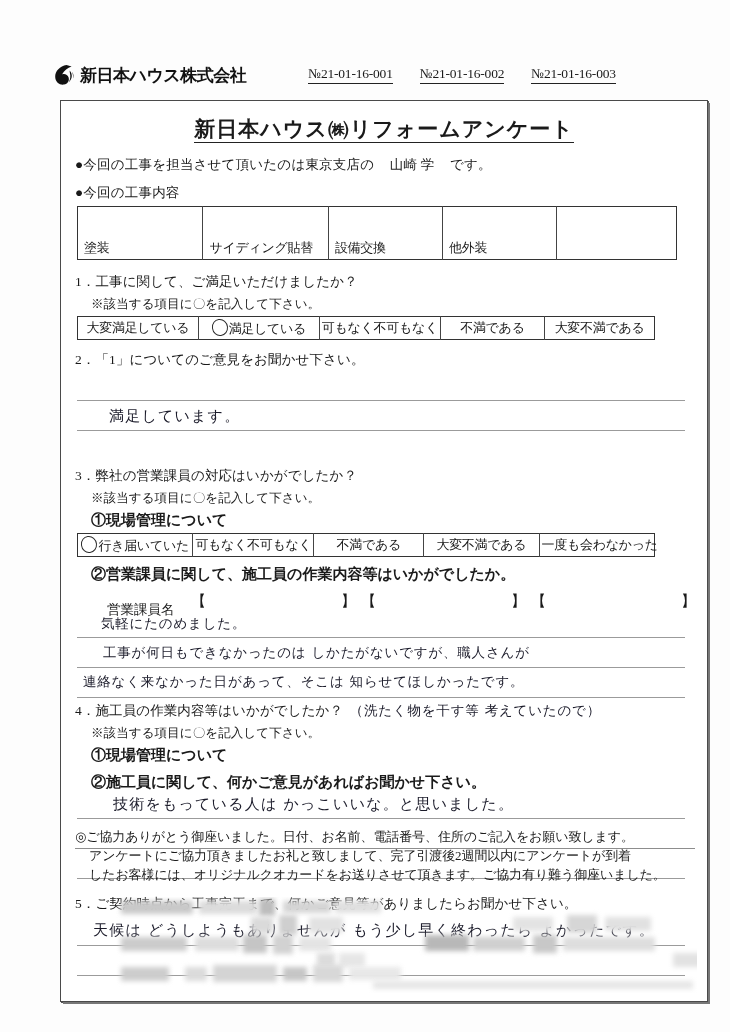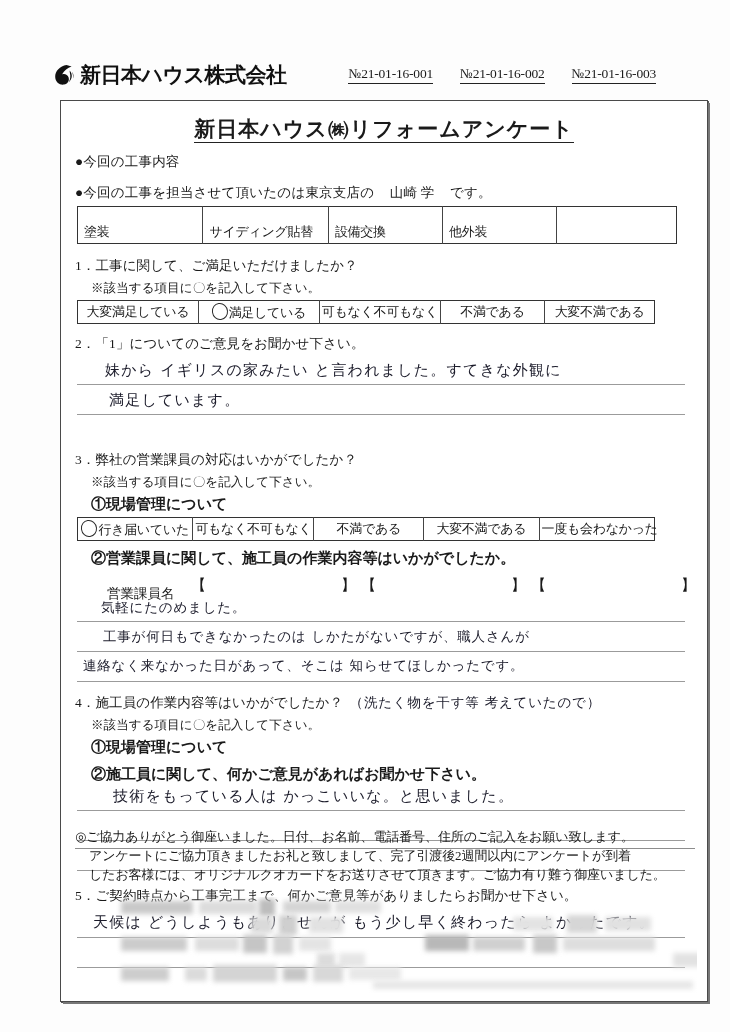--- a/index.html
+++ b/index.html
@@ -37,21 +37,21 @@
     align-items: center;
     gap: 4px;
   }
   .logo-mark {
     width: 24px;
     height: 24px;
     flex: none;
   }
   .company-name {
     font-family: "DejaVu Sans", sans-serif;
-    font-size: 21px;
+    font-size: 17px;
     font-weight: 700;
     letter-spacing: -0.5px;
     white-space: nowrap;
     color: #111;
   }
   .doc-numbers {
     display: flex;
     gap: 27px;
     margin-left: 62px;
     align-items: flex-end;
@@ -115,21 +115,21 @@
     position: relative;
     padding: 0 2px;
   }
   .opt-table td:last-child { border-right: none; }
 
   .work-table { width: 600px; }
   .work-table td {
     height: 34px;
     text-align: left;
     vertical-align: bottom;
-    padding: 0 0 2px 6px;
+    padding: 16px 0 2px 6px;
     font-size: 13px;
   }
 
   .q1-table { width: 578px; }
   .q3-table { width: 578px; }
   .q4-table { width: 466px; }
 
   
   .circle-mark {
     display: inline-block;
@@ -244,27 +244,27 @@
       <span class="doc-no">№21-01-16-003</span>
     </div>
   </div>
 
   <div class="frame">
 
     <div class="title">
       <span>新日本ハウス㈱リフォームアンケート</span>
     </div>
 
-    <div class="bullet-line" style="margin-top:10px">●今回の工事内容</div>
-
     <div class="bullet-line">
       <span>●今回の工事を担当させて頂いたのは東京支店の</span>
       <span class="staff-name">山崎 学</span>
       <span>です。</span>
     </div>
+
+    <div class="bullet-line" style="margin-top:10px">●今回の工事内容</div>
 
     <table class="opt-table work-table" style="margin-top:4px">
       <tbody>
           <tr>
         <td style="width:21%">塗装</td>
         <td style="width:21%">サイディング貼替</td>
         <td style="width:19%">設備交換</td>
         <td style="width:19%">他外装</td>
         <td style="width:20%"></td>
       </tr>
@@ -284,21 +284,20 @@
         <td style="width:19%">大変不満である</td>
       </tr>
     </tbody>
       </table>
 
     <div class="q-head" style="margin-top:11px">2．「1」についてのご意見をお聞かせ下さい。</div>
 
     <div class="writing-area" style="height:60px">
       <div class="rule" style="top:27px"></div>
       <div class="rule" style="top:57px"></div>
-      <div class="hand hand-line" style="left:44px; top:4px">妹から イギリスの家みたい と言われました。すてきな外観に</div>
       <div class="hand hand-line" style="left:48px; top:34px">満足しています。</div>
     </div>
 
     <div class="q-head" style="margin-top:34px">3．弊社の営業課員の対応はいかがでしたか？</div>
     <div class="q-sub">※該当する項目に〇を記入して下さい。</div>
     <div class="q-sub2">①現場管理について</div>
 
     <table class="opt-table q3-table">
       <tbody>
           <tr>
@@ -325,21 +324,21 @@
 
     <div class="writing-area" style="height:90px;margin-top:-6px">
       <div class="rule" style="top:27px"></div>
       <div class="rule" style="top:57px"></div>
       <div class="rule" style="top:87px"></div>
       <div class="hand hand-sm hand-line" style="left:40px; top:5px">気軽にたのめました。</div>
       <div class="hand hand-sm hand-line" style="left:22px; top:63px">連絡なく来なかった日があって、そこは 知らせてほしかったです。</div>
       <div class="hand hand-sm hand-line" style="left:42px; top:34px">工事が何日もできなかったのは しかたがないですが、職人さんが</div>
     </div>
 
-    <div class="q-head" style="margin-top:10px">
+    <div class="q-head" style="margin-top:2px">
       <span>4．施工員の作業内容等はいかがでしたか？</span>
       <span class="hand hand-sm" style="margin-left:3px">（洗たく物を干す等 考えていたので）</span>
     </div>
     <div class="q-sub">※該当する項目に〇を記入して下さい。</div>
     <div class="q-sub2">①現場管理について</div>
 
 
     <div class="q-sub2" style="margin-top:8px">②施工員に関して、何かご意見があればお聞かせ下さい。</div>
 
     <div class="writing-area" style="height:92px;margin-top:-2px">

